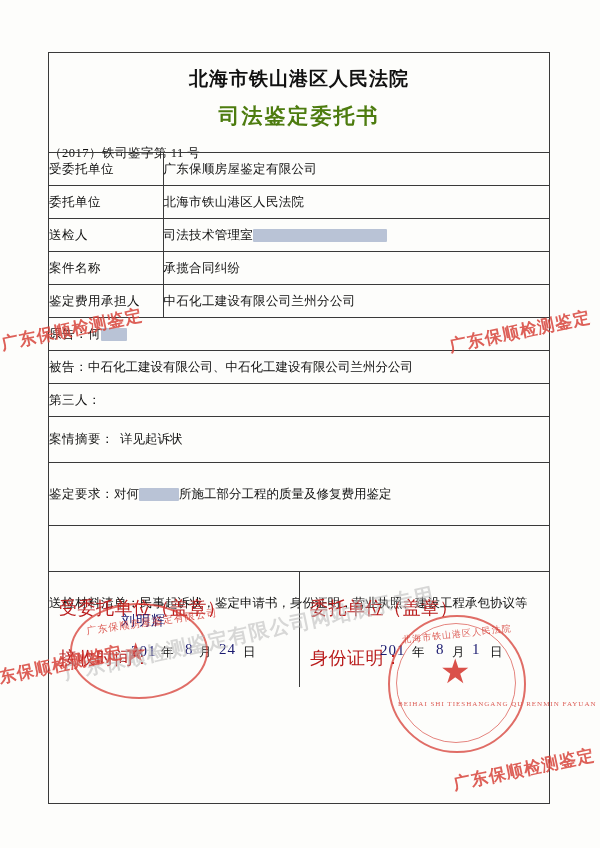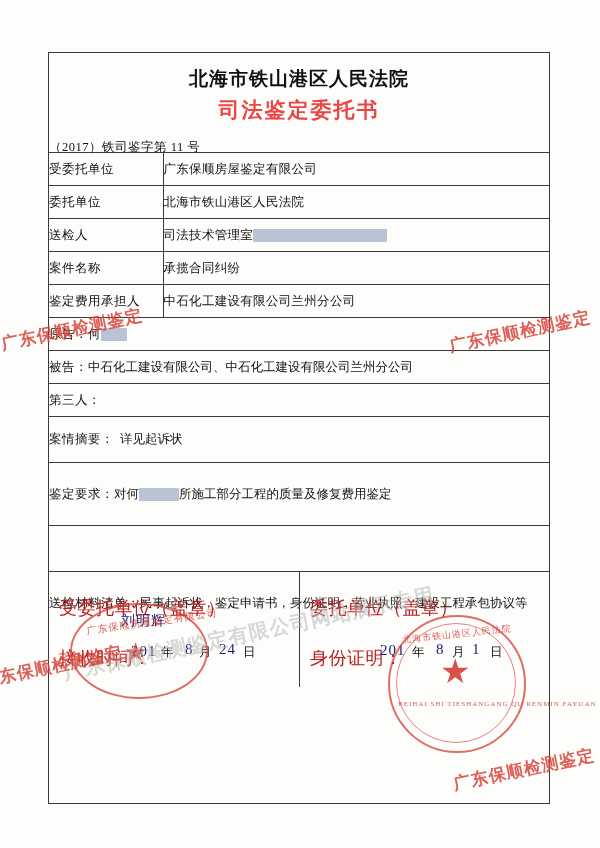--- a/index.html
+++ b/index.html
@@ -41,23 +41,23 @@
     font-weight: bold;
     letter-spacing: 1px;
     color: #111;
     line-height: 28px;
     font-family: "Liberation Serif", "DejaVu Serif", serif;
   }
   .title-sub {
     font-size: 21px;
     font-weight: bold;
     letter-spacing: 2px;
-    color: #ef4444;
+    color: #4d7c0f;
     line-height: 34px;
-    margin-top: 0;
+    margin-top: 6px;
   }
   .doc-number {
     text-align: left;
     font-size: 12.5px;
     color: #111;
     padding-right: 14px;
     margin-top: 12px;
     letter-spacing: 0.5px;
   }
   table.form {

